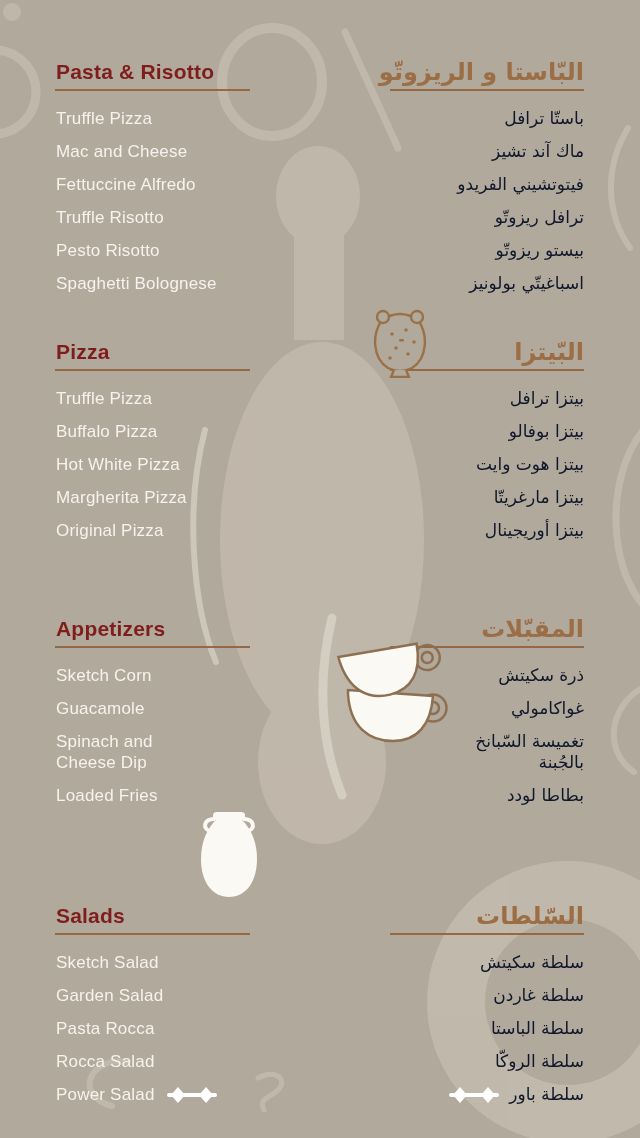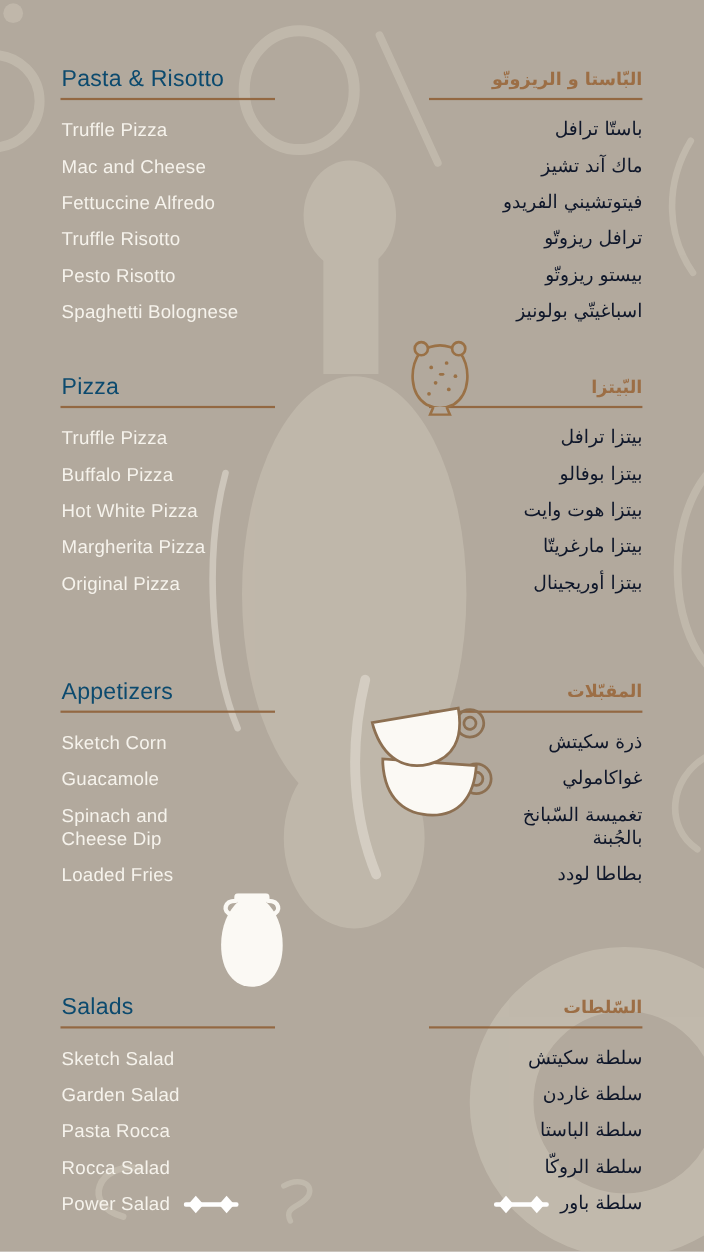--- a/index.html
+++ b/index.html
@@ -5,22 +5,22 @@
   html,body{margin:0;padding:0;}
   .page{
     position:relative; width:640px; height:1138px; overflow:hidden;
     background:#b2a99d;
     font-family:"Liberation Sans", sans-serif;
   }
   .bg-deco{position:absolute; left:0; top:0; z-index:0;}
   .menu-section{position:absolute; left:56px; right:56px; z-index:2;}
   .s0{top:60px;} .s1{top:340px;} .s2{top:617px;} .s3{top:904px;}
   .hdr{display:flex; justify-content:space-between; align-items:flex-end;}
-  .hdr-en{margin:0; font-size:21px; line-height:24px; font-weight:400; color:#0c4a6e; letter-spacing:.2px;}
-  .hdr-ar{margin:0; font-size:16px; line-height:24px; font-weight:700; color:#9c6e45;
+  .hdr-en{margin:0; font-size:21px; line-height:24px; font-weight:700; color:#7f1d1d; letter-spacing:.2px;}
+  .hdr-ar{margin:0; font-size:24px; line-height:24px; font-weight:700; color:#9c6e45;
           font-family:"DejaVu Sans", sans-serif;}
   .rules{position:relative; height:2px; margin-top:5px;}
   .rule{position:absolute; top:0; height:2px; background:#8f6139; opacity:.9;}
   .rule-l{left:-1px; width:195px;}
   .rule-r{right:0; width:194px;}
   .items{margin-top:11px; display:flex; flex-direction:column;}
   .row{min-height:33px; display:flex; justify-content:space-between; align-items:center;}
   .row.tall{min-height:54px;}
   .cell-en{display:flex; align-items:center; gap:12px; color:#f6f3ec; font-size:17px;
            line-height:21px; white-space:pre-line; letter-spacing:.2px;}

